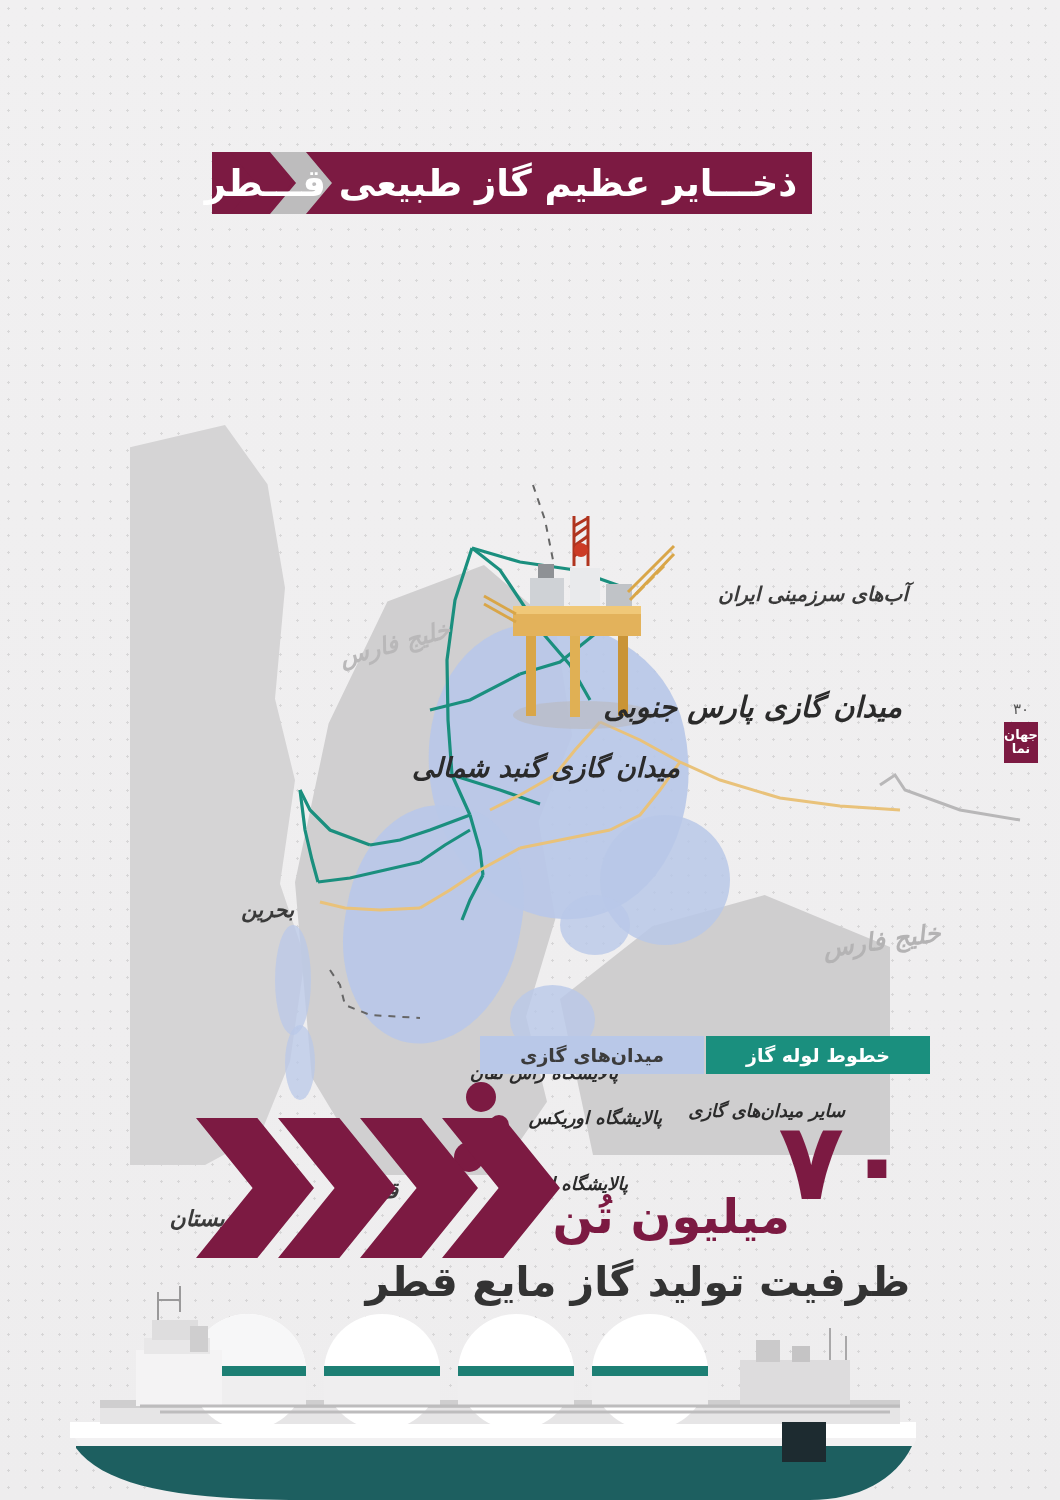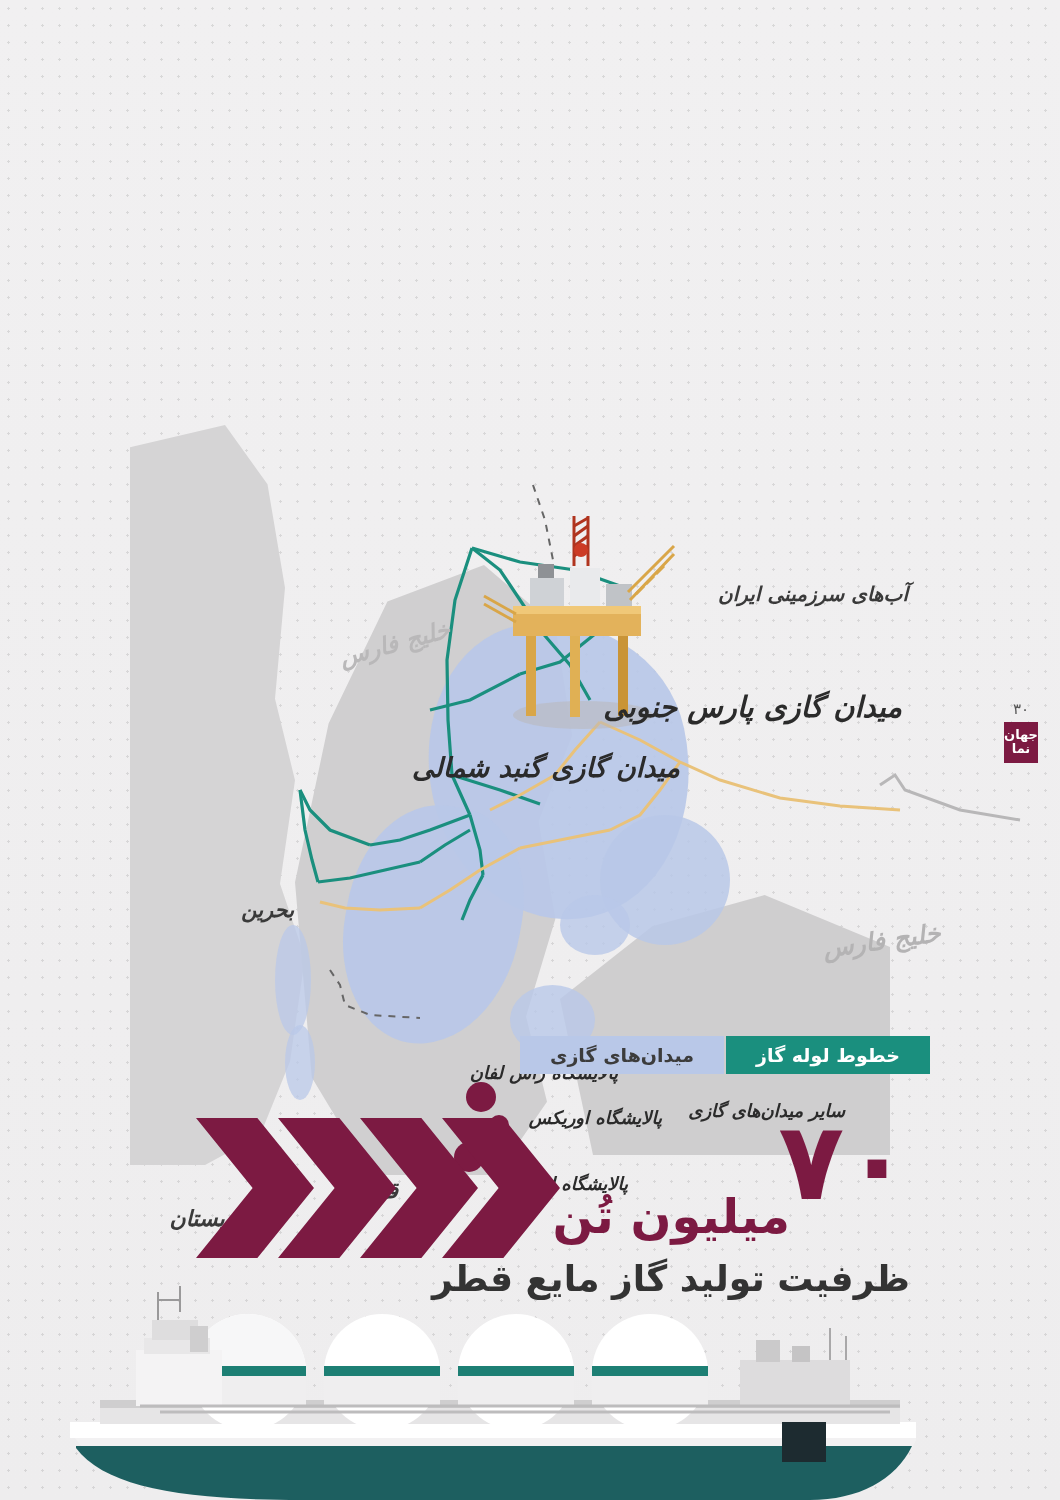--- a/index.html
+++ b/index.html
@@ -239,21 +239,21 @@
     gap: 2px;
   }
   .legend-item {
     height: 38px;
     display: flex;
     align-items: center;
     justify-content: flex-end;
     color: #ffffff;
     font-size: 19px;
     font-weight: bold;
-    padding: 0 30px;
+    padding: 0 40px;
   }
   .legend-fields { background: #b9c8e8; color: #3c3c3c; }
   .legend-gas { background: #1a8f7e; }
   .legend-oil { background: #f5a623; }
 
   
   .bottom {
     position: absolute;
     top: 1090px;
     left: 0;
@@ -295,21 +295,21 @@
     top: 98px;
     right: 270px;
     font-size: 48px;
     font-weight: bold;
     color: #7c1a42;
   }
   .caption {
     position: absolute;
     top: 168px;
     right: 150px;
-    font-size: 36px;
+    font-size: 41px;
     font-weight: bold;
     color: #333333;
   }
 
   
   .ship {
     position: absolute;
     bottom: 0;
     left: 40px;
     width: 900px;
@@ -336,20 +336,26 @@
     font-weight: bold;
     padding: 6px 0;
     line-height: 1.1;
   }
 </style>
 </head>
 <body>
 
 <div class="page">
 
+  <div class="title-banner">
+    <div class="bar"></div>
+    <div class="chev-grey"></div>
+    <div class="chev-dark"></div>
+    <div class="title-text">ذخـــایر عظیم گاز طبیعی قـــطر</div>
+  </div>
 
   <div class="map-area">
 
     <div class="map-bg">
       <div class="landmass land-west"></div>
       <div class="landmass land-qatar"></div>
       <div class="landmass land-extra"></div>
 
       <div class="gasfield gf-south-pars"></div>
       <div class="gasfield gf-north-dome"></div>

